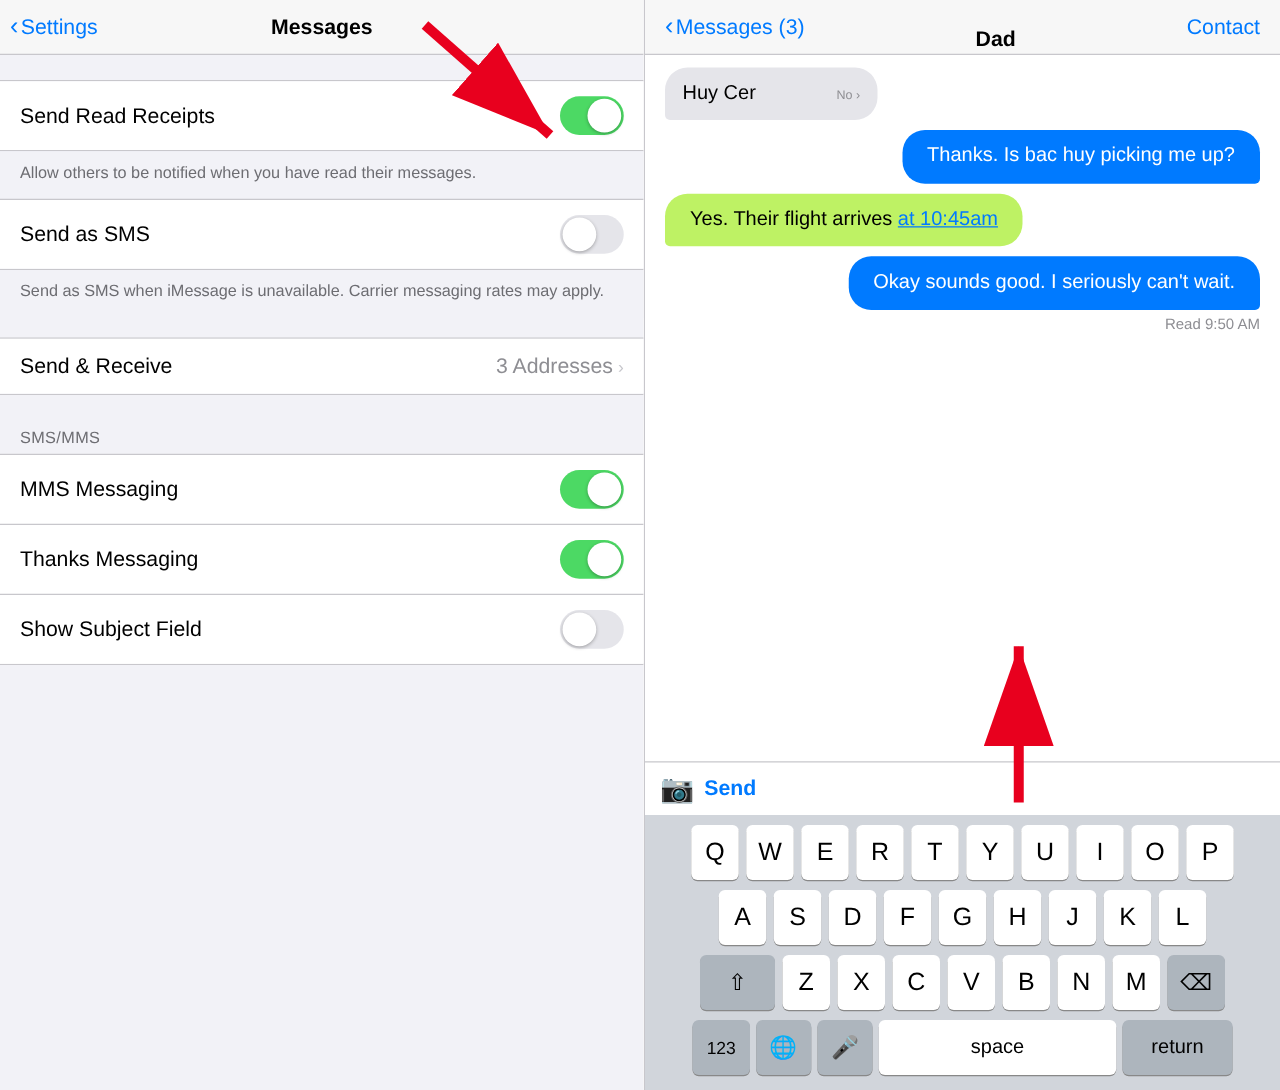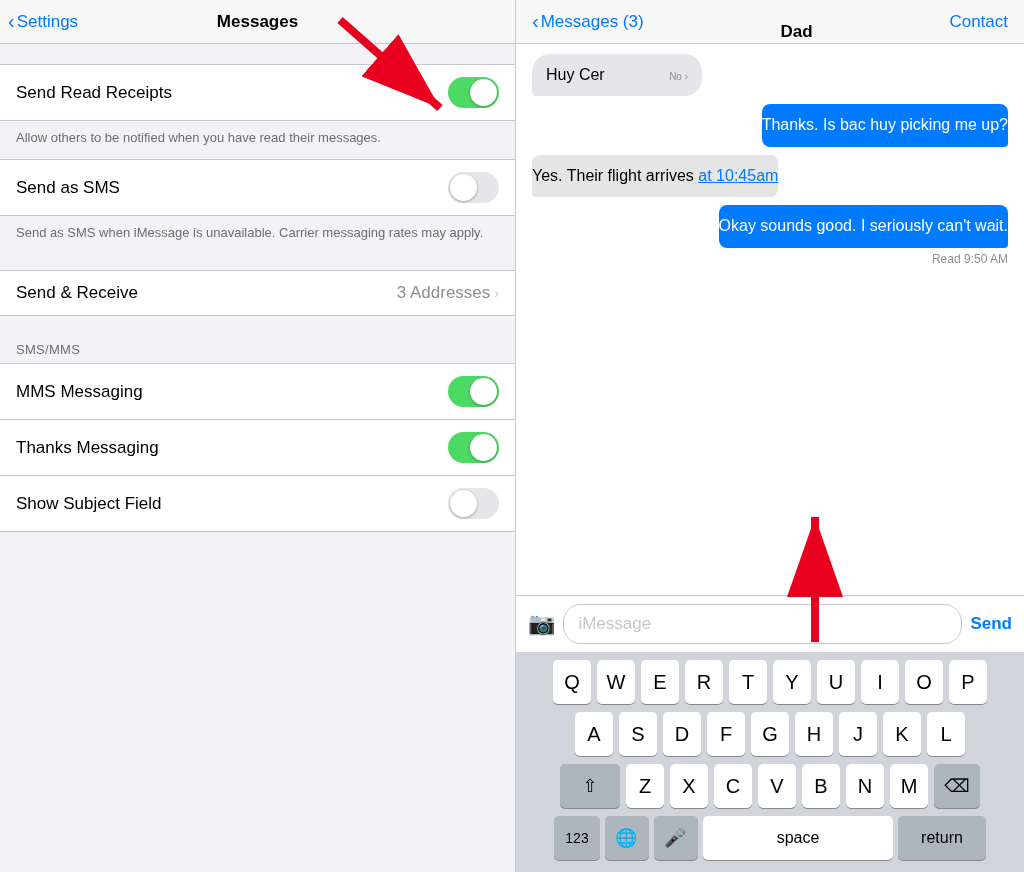--- a/index.html
+++ b/index.html
@@ -196,28 +196,28 @@
       background: #fff;
       padding: 10px 16px;
       display: flex;
       flex-direction: column;
       gap: 8px;
       overflow: hidden;
     }
 
     .message-bubble {
       max-width: 75%;
-      padding: 10px 0;
-      border-radius: 8px;
+      padding: 10px 20px;
+      border-radius: 18px;
       font-size: 16px;
       line-height: 1.4;
     }
 
     .message-received {
-      background: #e5e5e5;
+      background: #bef264;
       color: #000;
       align-self: flex-start;
       border-bottom-left-radius: 4px;
     }
 
     .message-sent {
       background: #007aff;
       color: #fff;
       align-self: flex-end;
       border-bottom-right-radius: 4px;
@@ -480,23 +480,20 @@
 
       <div class="message-bubble message-sent">
         <span>Okay sounds good. I seriously can't wait.</span>
       </div>
 
       <div class="read-receipt">Read 9:50 AM</div>
     </div>
 
     <div class="message-input-area">
       <span class="camera-icon">📷</span>
-      <div class="message-input" style="color:#c7c7cc; font-size:17px; line-height:1.4;">
-        <span>iMessage</span>
-      </div>
       <button class="send-btn">Send</button>
     </div>
 
     <div class="keyboard">
 
       <div class="keyboard-row">
         <div class="key">Q</div>
         <div class="key">W</div>
         <div class="key">E</div>
         <div class="key">R</div>

